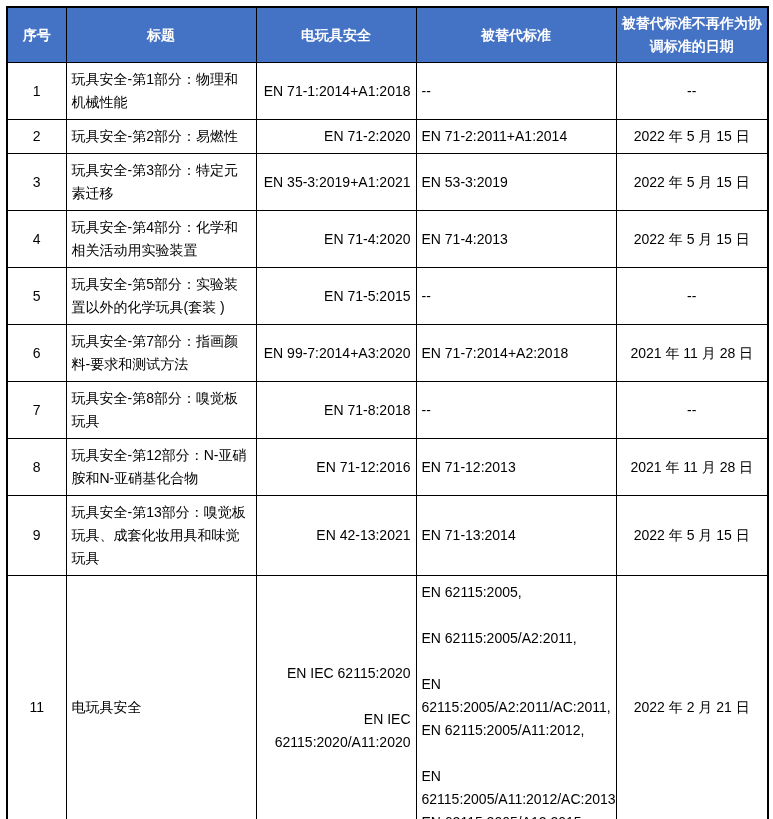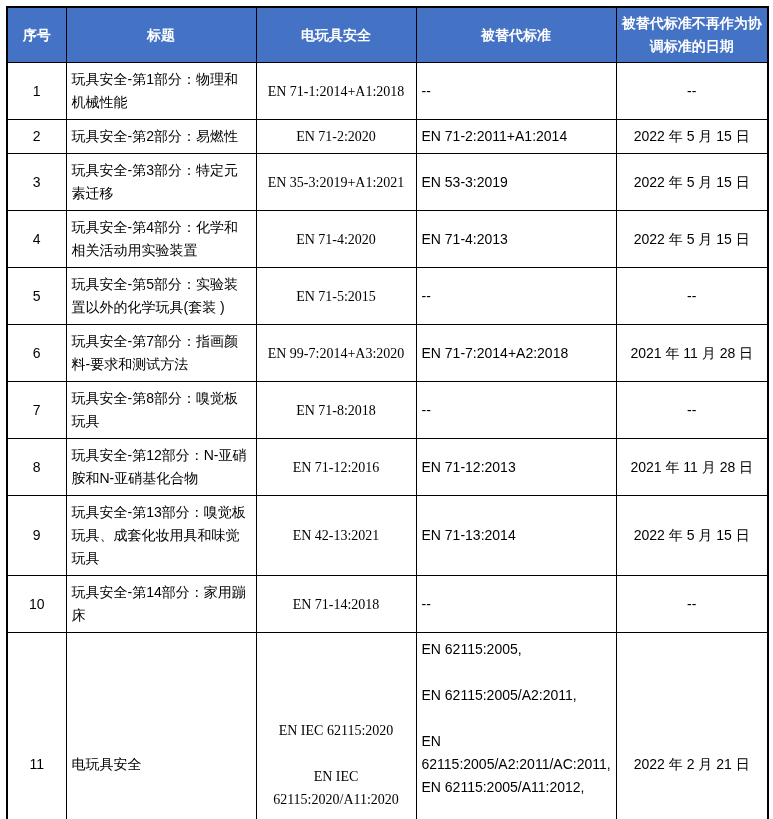--- a/index.html
+++ b/index.html
@@ -40,21 +40,21 @@
   th{
     background:var(--header-bg);
     color:var(--header-text);
     font-weight:bold;
     text-align:center;
     height:46px;
     padding:4px 5px;
   }
   td.c-no{text-align:center;}
   td.c-title{text-align:left;}
-  td.c-ref{text-align:center;white-space:pre-line;font-family:Liberation Serif, serif;}
+  td.c-ref{text-align:right;white-space:pre-line;}
   td.c-replaced{text-align:left;white-space:pre-line;}
   td.c-date{text-align:center;}
   tr.r1 td{height:42px;}
 </style>
 </head>
 <body>
 
 <div class="wrap">
   <table>
     <colgroup>
@@ -131,27 +131,20 @@
         <td class="c-date">2021 年 11 月 28 日</td>
       </tr>
       <tr class="r1">
         <td class="c-no">9</td>
         <td class="c-title">玩具安全-第13部分：嗅觉板玩具、成套化妆用具和味觉玩具</td>
         <td class="c-ref">EN 42-13:2021</td>
         <td class="c-replaced">EN 71-13:2014</td>
         <td class="c-date">2022 年 5 月 15 日</td>
       </tr>
       <tr>
-        <td class="c-no">10</td>
-        <td class="c-title">玩具安全-第14部分：家用蹦床</td>
-        <td class="c-ref">EN 71-14:2018</td>
-        <td class="c-replaced">--</td>
-        <td class="c-date">--</td>
-      </tr>
-      <tr>
         <td class="c-no">11</td>
         <td class="c-title">电玩具安全</td>
         <td class="c-ref">EN IEC 62115:2020
 
 EN IEC 62115:2020/A11:2020</td>
         <td class="c-replaced">EN 62115:2005,
 
 EN 62115:2005/A2:2011,
 
 EN 62115:2005/A2:2011/AC:2011, EN 62115:2005/A11:2012,

